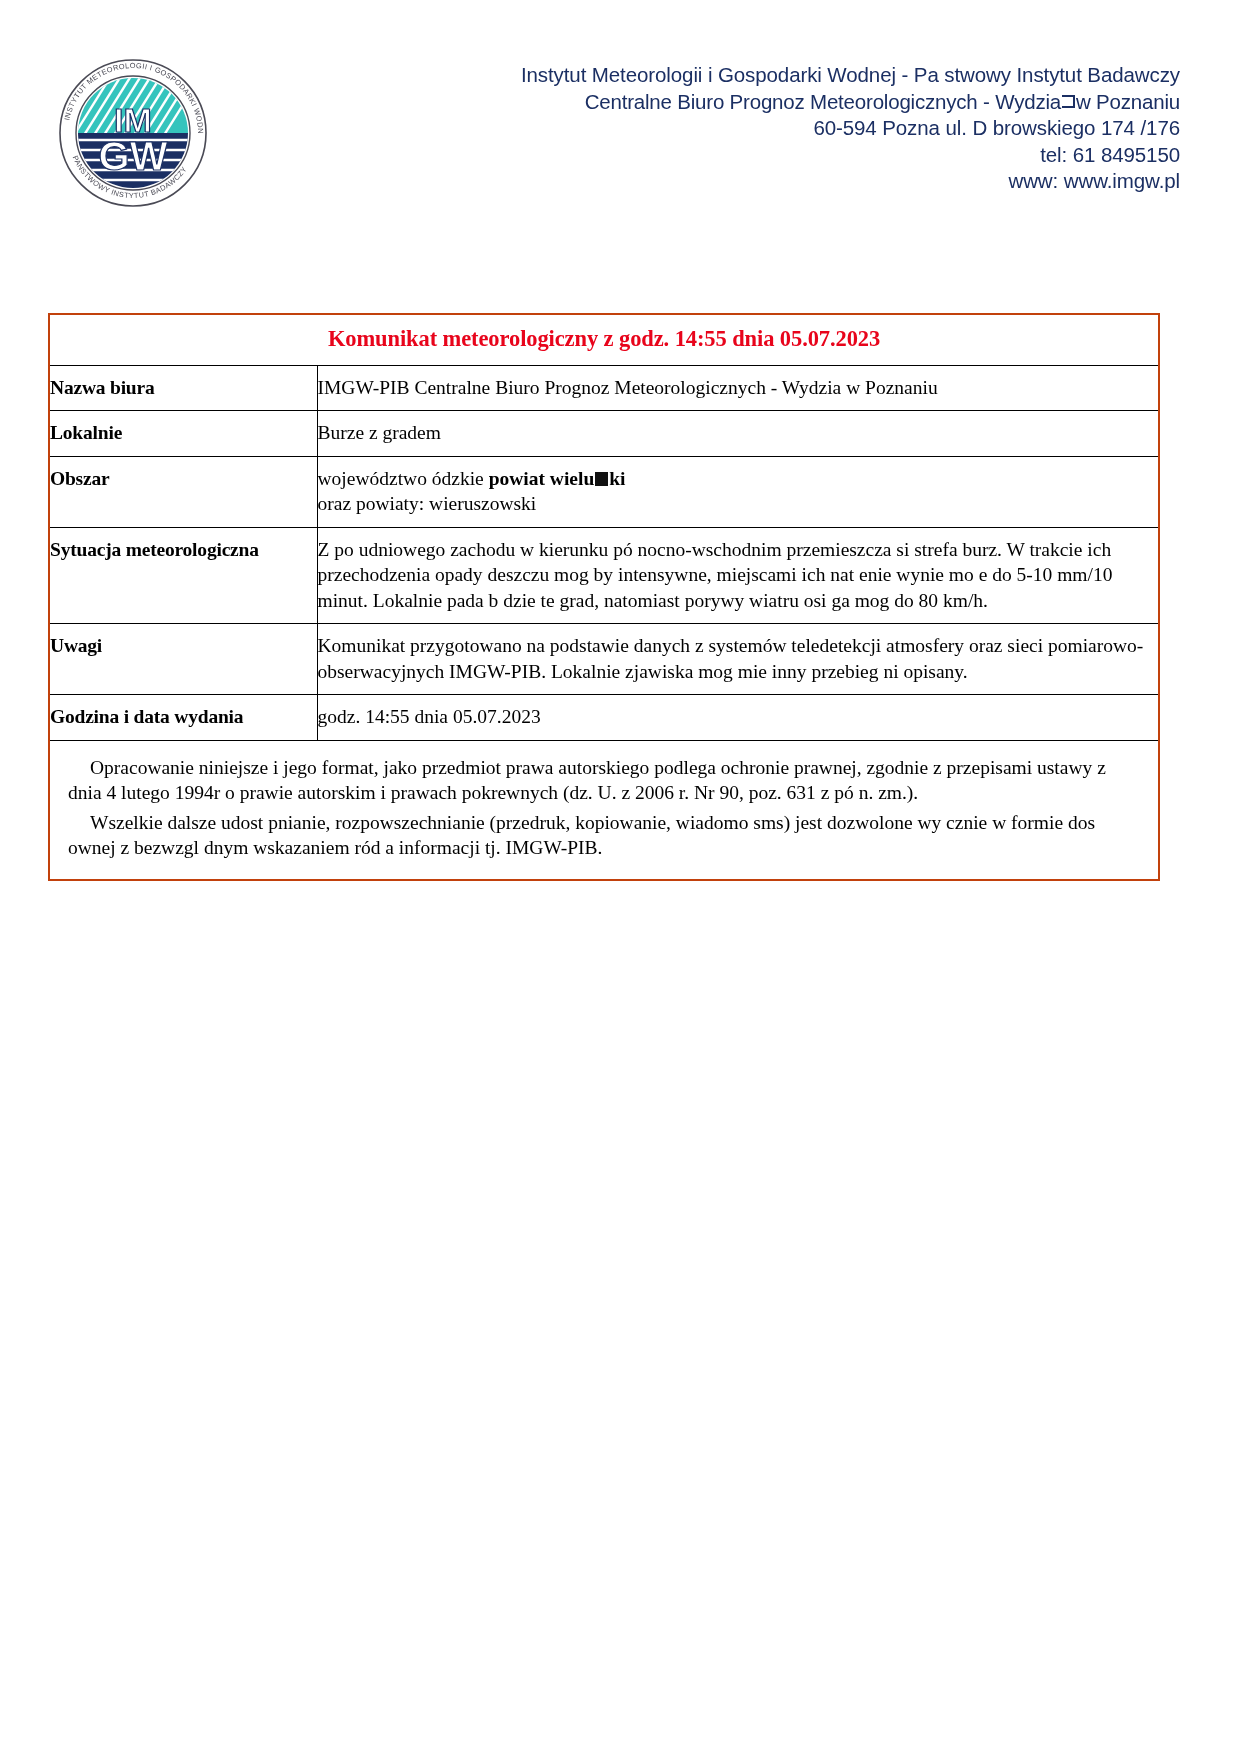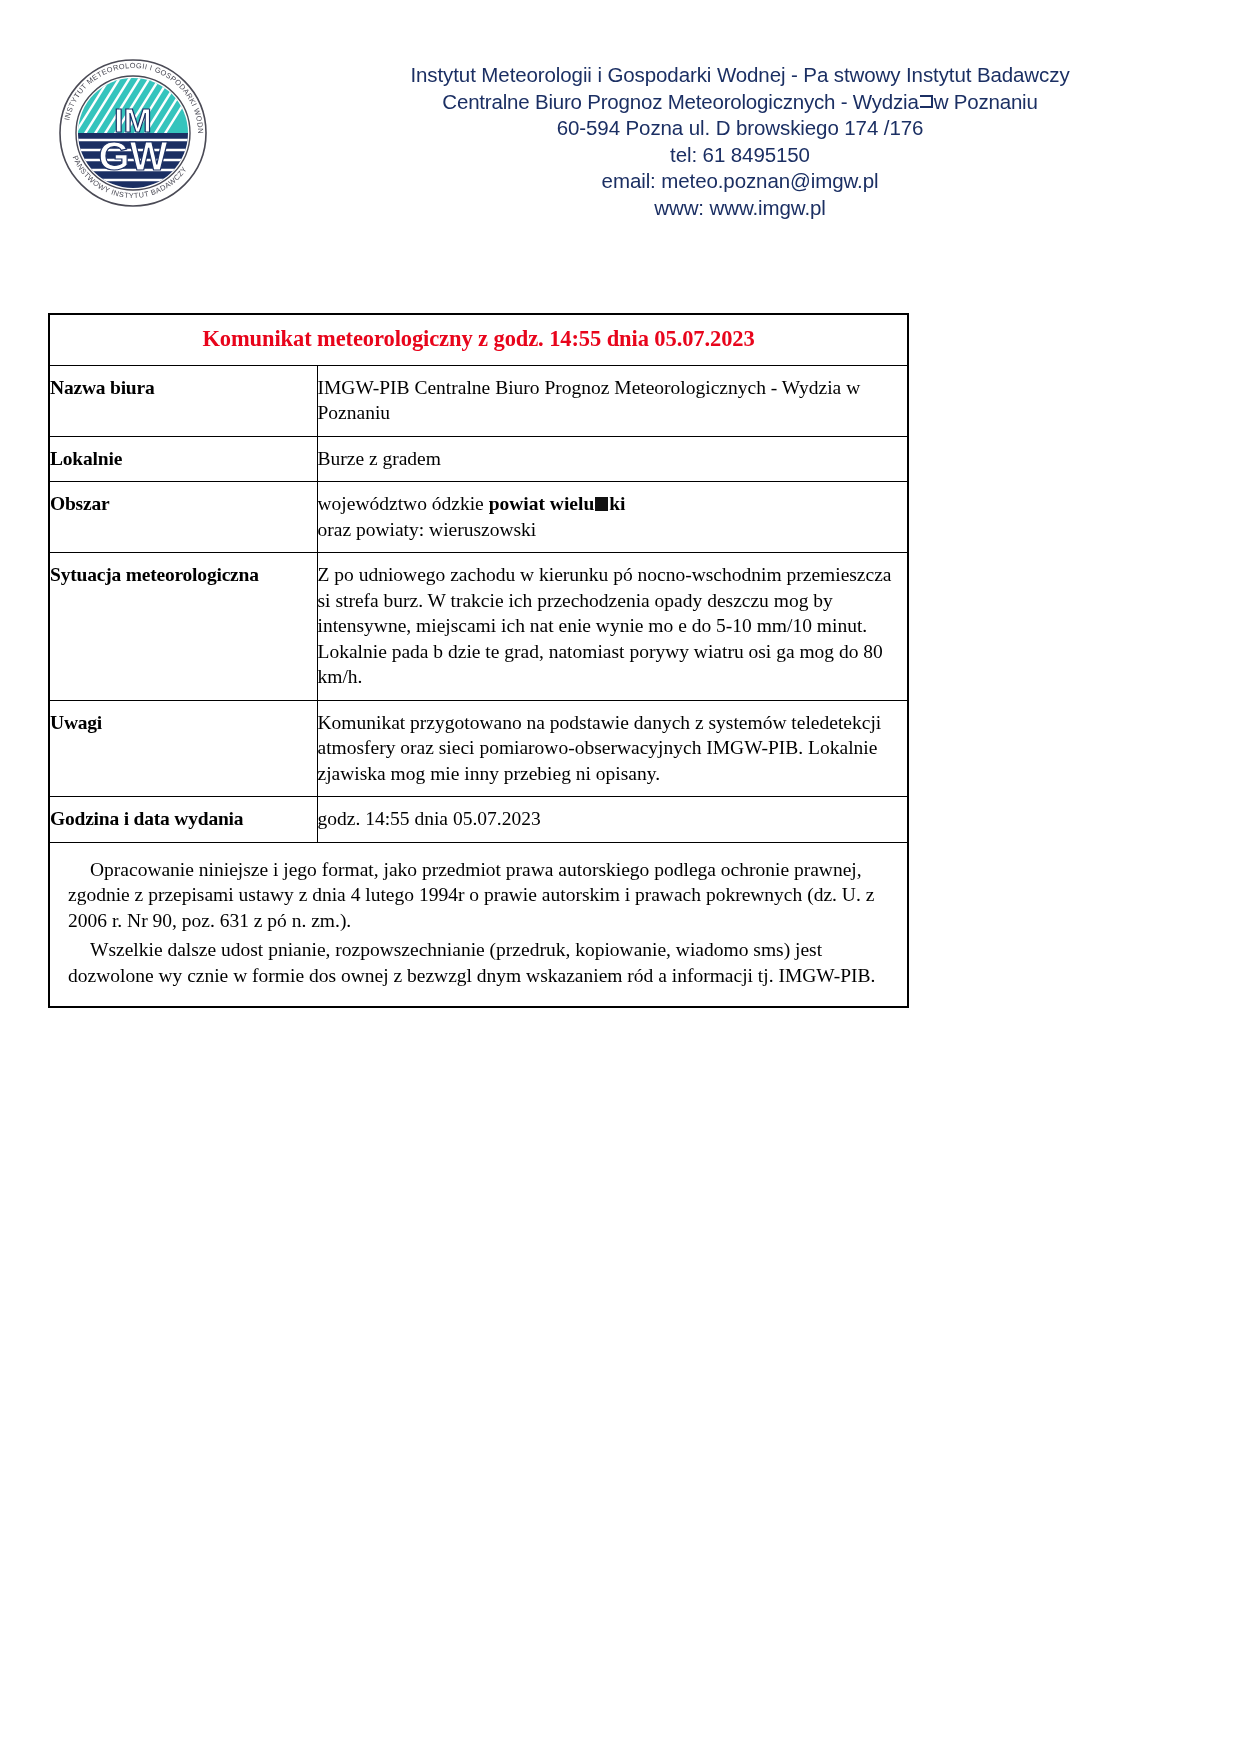--- a/index.html
+++ b/index.html
@@ -25,21 +25,21 @@
     width: 150px;
     height: 150px;
   }
   #logo-svg { display: block; width: 150px; height: 150px; }
 
   #header-text {
     position: absolute;
     left: 300px;
     top: 62px;
     right: 60px;
-    text-align: center;
+    text-align: right;
     font-family: "Liberation Sans", sans-serif;
     color: #1b2f63;
     font-size: 20.5px;
     line-height: 26.5px;
     letter-spacing: -0.1px;
   }
   #header-text .bold {
     font-weight: normal;
     font-size: 20.5px;
     letter-spacing: -0.2px;
@@ -59,23 +59,23 @@
     width: 13px;
     height: 14px;
     vertical-align: -1px;
   }
 
   
   #komunikat-table {
     position: absolute;
     left: 48px;
     top: 313px;
-    width: 861px;
+    width: 1112px;
     border-collapse: collapse;
-    border: 2px solid #000000;
+    border: 2px solid #c2410c;
     table-layout: fixed;
   }
   #komunikat-table td {
     border: 1.5px solid #000;
     vertical-align: top;
     padding: 9px 12px 10px 0;
     font-size: 19.5px;
     line-height: 25.5px;
     color: #000;
   }
@@ -161,21 +161,20 @@
         </text>
       </g>
     </svg>
   </div>
 
   <div id="header-text">
     <div>Instytut Meteorologii i Gospodarki Wodnej - Pa stwowy Instytut Badawczy</div>
     <div class="bold"><span>Centralne Biuro Prognoz Meteorologicznych - Wydzia</span><span class="glyphbox"></span><span>w Poznaniu</span></div>
     <div>60-594 Pozna   ul. D browskiego 174 /176</div>
     <div>tel: 61 8495150</div>
-    <div>email: meteo.poznan@imgw.pl</div>
     <div>www: www.imgw.pl</div>
   </div>
 
 </div>
 
 <table id="komunikat-table">
   <colgroup>
       <col style="width:268px">
       <col>
     </colgroup>

